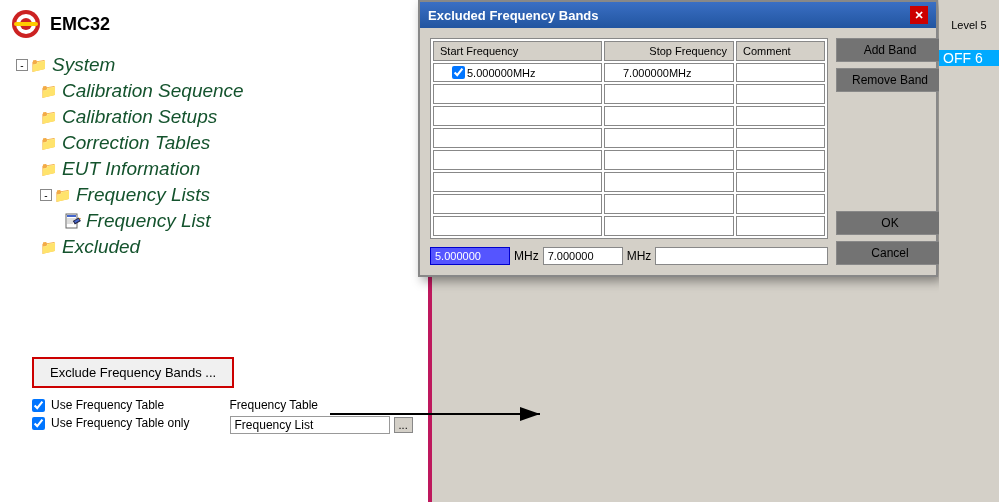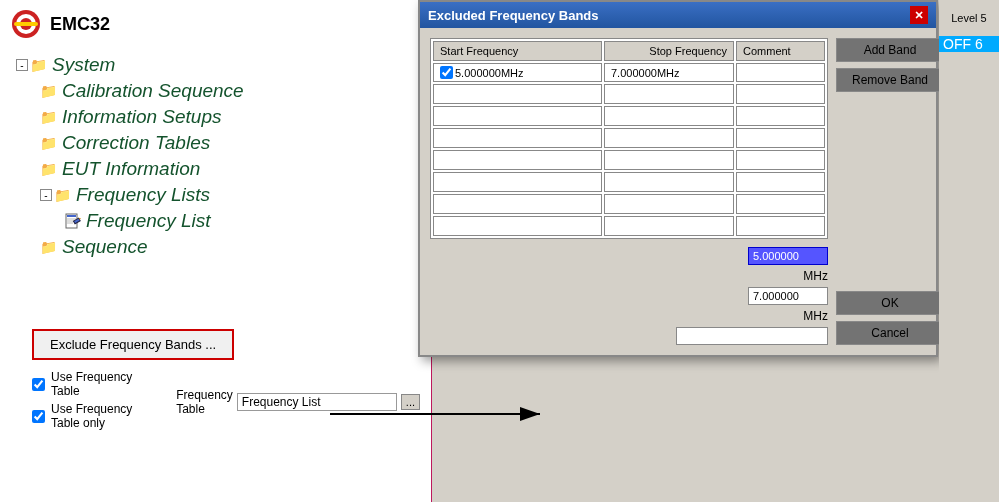--- a/index.html
+++ b/index.html
@@ -13,21 +13,21 @@
       position: relative;
     }
 
     
     .left-panel {
       position: absolute;
       left: 0; top: 0;
       width: 432px;
       height: 502px;
       background: #ffffff;
-      border-right: 1px solid #be185d;
+      border-right: 4px solid #be185d;
     }
 
     .tree-header {
       display: flex;
       align-items: center;
       padding: 8px 10px;
       gap: 8px;
     }
 
     .emc32-icon {
@@ -113,21 +113,21 @@
 
     .checkbox-row {
       display: flex;
       align-items: center;
       margin-bottom: 4px;
       gap: 6px;
     }
 
     .freq-table-right {
       display: flex;
-      flex-direction: row;
+      flex-direction: column;
       gap: 4px;
     }
 
     .freq-table-input-row {
       display: flex;
       align-items: center;
       gap: 4px;
     }
 
     .freq-table-input {
@@ -235,36 +235,35 @@
     .freq-table th {
       border: 1px solid #888;
       padding: 3px 6px;
       font-size: 11px;
       font-weight: normal;
       text-align: left;
     }
 
     .freq-table td {
       border: 1px solid #888;
-      padding: 2px 6px;
+      padding: 2px 18px;
       font-size: 11px;
     }
 
     .checkbox-cell {
       display: flex;
       align-items: center;
       gap: 2px;
     }
 
     
     .modal-input-row {
       display: flex;
-      align-items: flex-end;
+      align-items: center;
       gap: 4px;
-      flex-direction: column;
     }
 
     .modal-input {
       border: 1px solid #888;
       background: #fff;
       padding: 2px 4px;
       font-size: 11px;
     }
 
     .modal-input.highlighted {
@@ -314,21 +313,21 @@
       <span class="tree-label">System</span>
     </div>
 
     <div class="tree-item tree-indent-2">
       <div class="tree-icon folder-icon">📁</div>
       <span class="tree-label">Calibration Sequence</span>
     </div>
 
     <div class="tree-item tree-indent-2">
       <div class="tree-icon folder-icon">📁</div>
-      <span class="tree-label">Information Setups</span>
+      <span class="tree-label">Calibration Setups</span>
     </div>
 
     <div class="tree-item tree-indent-2">
       <div class="tree-icon folder-icon">📁</div>
       <span class="tree-label">Correction Tables</span>
     </div>
 
     <div class="tree-item tree-indent-2">
       <div class="tree-icon folder-icon">📁</div>
       <span class="tree-label">EUT Information</span>
@@ -352,21 +351,21 @@
             <rect x="0" y="-1" width="6" height="3" fill="#4466cc" stroke="#224"></rect>
             <polygon points="6,-1 8,0 6,1" fill="#cc8800"></polygon>
           </g>
         </svg>
       </div>
       <span class="tree-label">Frequency List</span>
     </div>
 
     <div class="tree-item tree-indent-2">
       <div class="tree-icon folder-icon">📁</div>
-      <span class="tree-label">Sequence</span>
+      <span class="tree-label">Excluded</span>
     </div>
   </div>
 
   <div style="position:absolute; bottom: 60px; left: 16px; width: 420px; padding: 8px 16px;">
     <button class="exclude-btn">Exclude Frequency Bands ...</button>
 
     <div style="display: flex; gap: 40px; margin-top: 6px;">
       <div>
         <div class="checkbox-row">
           <input type="checkbox" checked="" style="">
@@ -483,15 +482,15 @@
       <button class="modal-btn">Add Band</button>
       <button class="modal-btn">Remove Band</button>
       <div style="flex:1;"></div>
       <button class="modal-btn" style="margin-top: auto;">OK</button>
       <button class="modal-btn">Cancel</button>
     </div>
   </div>
 </div>
 
 <div class="right-panel">
-  <div style="font-size:11px; padding:12px 4px; color:#000; text-align:center;">Level 5</div>
+  <div style="font-size:11px; padding:19px 4px; color:#000; text-align:center;">Level 5</div>
   <div class="level-badge">OFF 6</div>
 </div>
 
 </body></html>

